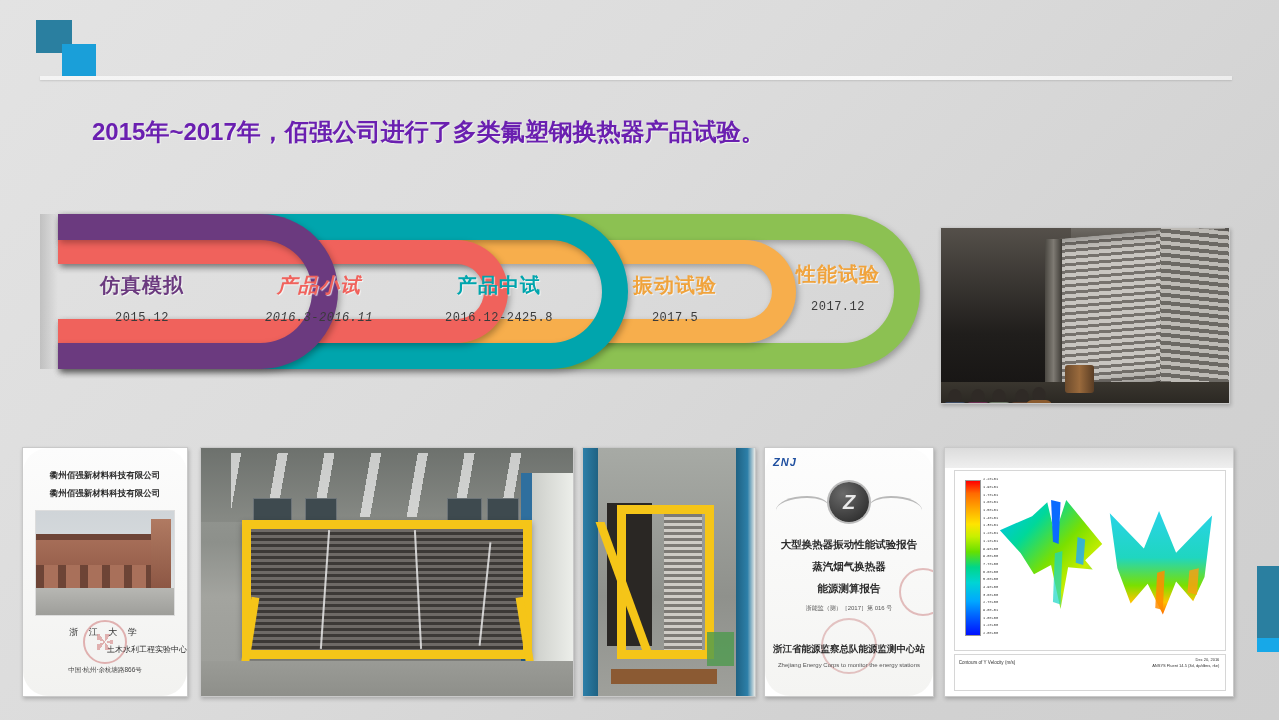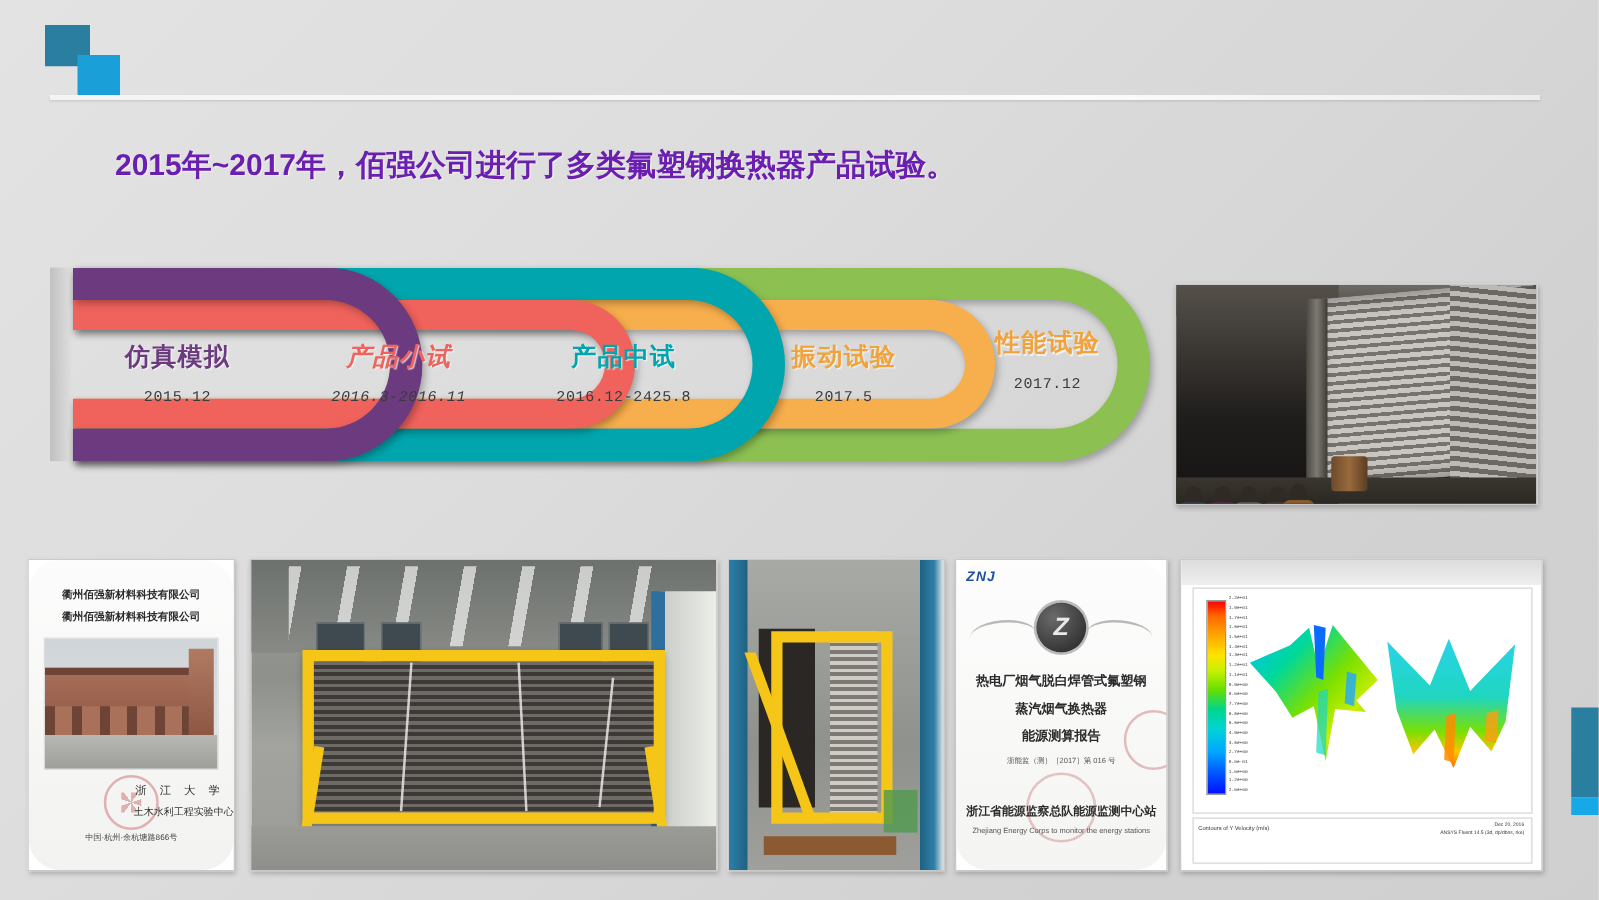--- a/index.html
+++ b/index.html
@@ -133,21 +133,21 @@
   .zju-t1,.zju-t2{position:absolute;width:100%;text-align:center;font-size:8.5px;font-weight:bold;color:#2b2b2b;}
   .zju-t1{top:22px;} .zju-t2{top:40px;}
   .zju-img{position:absolute;left:12px;right:12px;top:62px;height:104px;overflow:hidden;border:1px solid #ddd;}
   .zju-sky{position:absolute;inset:0;background:linear-gradient(180deg,#cfd4d8,#e3e6e6);}
   .zju-bld{position:absolute;left:0;bottom:26%;width:86%;height:52%;background:linear-gradient(180deg,#a9705a,#8d5744);
     box-shadow:inset 0 6px 0 #6d4436;}
   .zju-arch{position:absolute;bottom:26%;height:22%;width:86%;left:0;
     background:repeating-linear-gradient(90deg,#6d4436 0 8px,#a9705a 8px 22px);}
   .zju-tower{position:absolute;right:2%;bottom:26%;width:15%;height:66%;background:linear-gradient(180deg,#b07a62,#8d5744);}
   .zju-rd{position:absolute;left:0;bottom:0;width:100%;height:26%;background:linear-gradient(180deg,#b7b7b3,#9e9e9a);}
-  .zju-f1{position:absolute;top:178px;width:100%;text-align:center;font-size:9px;letter-spacing:4px;color:#333;padding-left:39px;}
+  .zju-f1{position:absolute;top:178px;width:100%;text-align:center;font-size:9px;letter-spacing:4px;color:#333;}
   .zju-f2{position:absolute;top:196px;width:100%;text-align:right;font-size:8px;color:#333;}
   .zju-f3{position:absolute;top:218px;width:100%;text-align:center;font-size:6.5px;color:#444;}
   .zju-stamp{position:absolute;left:50%;top:172px;transform:translateX(-50%);width:40px;height:40px;border:2px solid #d07a7a;border-radius:50%;opacity:.55;}
   .zju-stamp:after{content:"";position:absolute;left:50%;top:50%;transform:translate(-50%,-50%);width:16px;height:16px;
     background:conic-gradient(from 0deg,#d07a7a 0 10%,transparent 10% 20%,#d07a7a 20% 30%,transparent 30% 40%,#d07a7a 40% 50%,transparent 50% 60%,#d07a7a 60% 70%,transparent 70% 80%,#d07a7a 80% 90%,transparent 90%);}
 
   
   .cfd{position:absolute;inset:0;background:#fff;}
   .cfd-top{position:absolute;left:0;top:0;width:100%;height:8%;background:linear-gradient(180deg,#dcdcdc,#efefef);}
   .cfd-canvas{position:absolute;left:3%;top:9%;width:94%;height:72%;background:#fff;border:1px solid #d6d6d6;}
@@ -298,21 +298,21 @@
   <div class="ph" style="left:764px;top:447px;width:168px;height:248px;">
     <div class="inner rpt">
       <div class="rpt-znj">ZNJ</div>
       <div class="rpt-orn">
         <div class="rpt-swirl l"></div>
         <div class="rpt-swirl r"></div>
         <div class="rpt-medal">
           <span>Z</span>
         </div>
       </div>
-      <div class="rpt-l1">热电厂烟气脱白焊管式氟塑钢</div>
+      <div class="rpt-l1">大型换热器振动性能试验报告</div>
       <div class="rpt-l2">蒸汽烟气换热器</div>
       <div class="rpt-l3">能源测算报告</div>
       <div class="rpt-no">浙能监（测）［2017］第 016 号</div>
       <div class="rpt-stampR"></div>
       <div class="rpt-stampF"></div>
       <div class="rpt-foot1">浙江省能源监察总队能源监测中心站</div>
       <div class="rpt-foot2">Zhejiang Energy Corps to monitor the energy stations</div>
     </div>
   </div>
 

